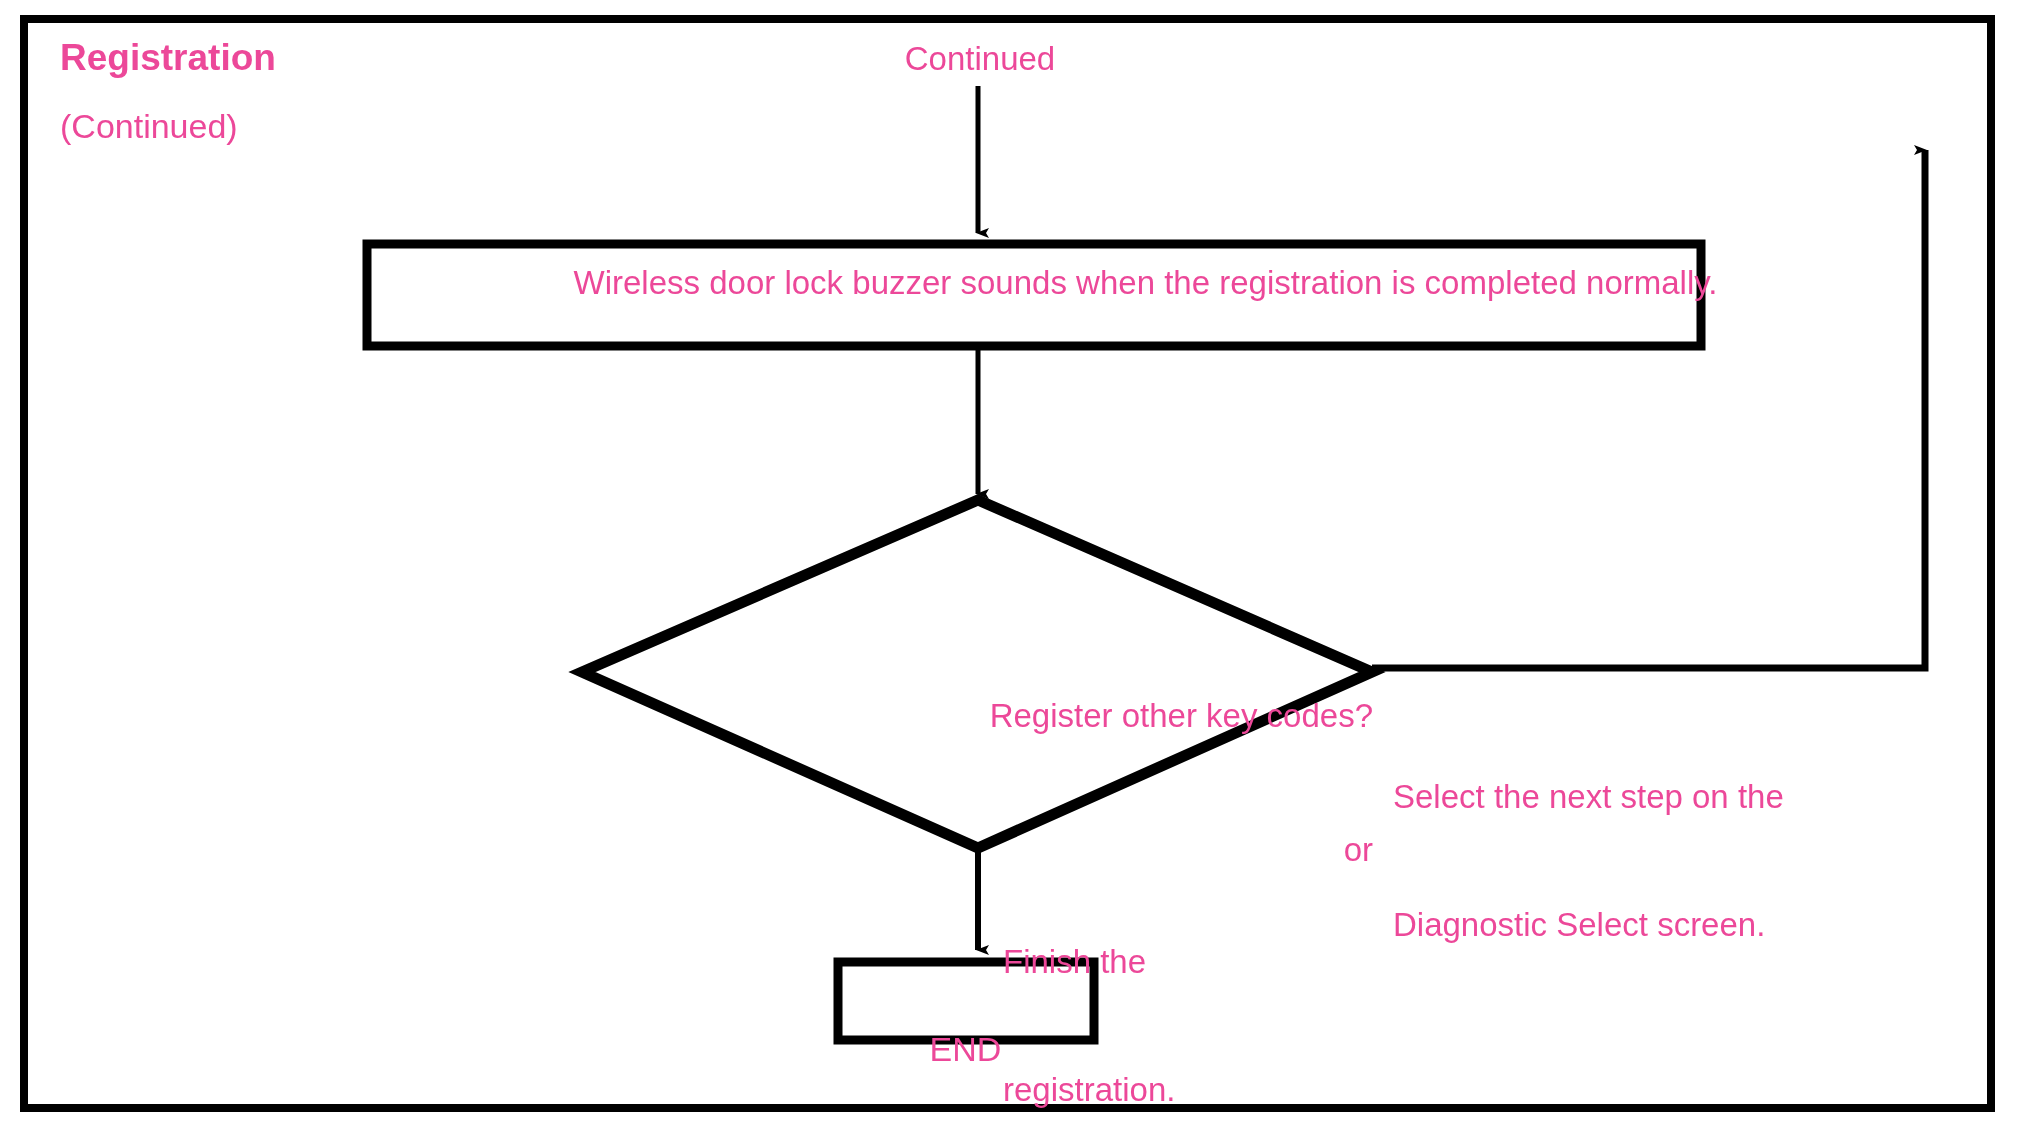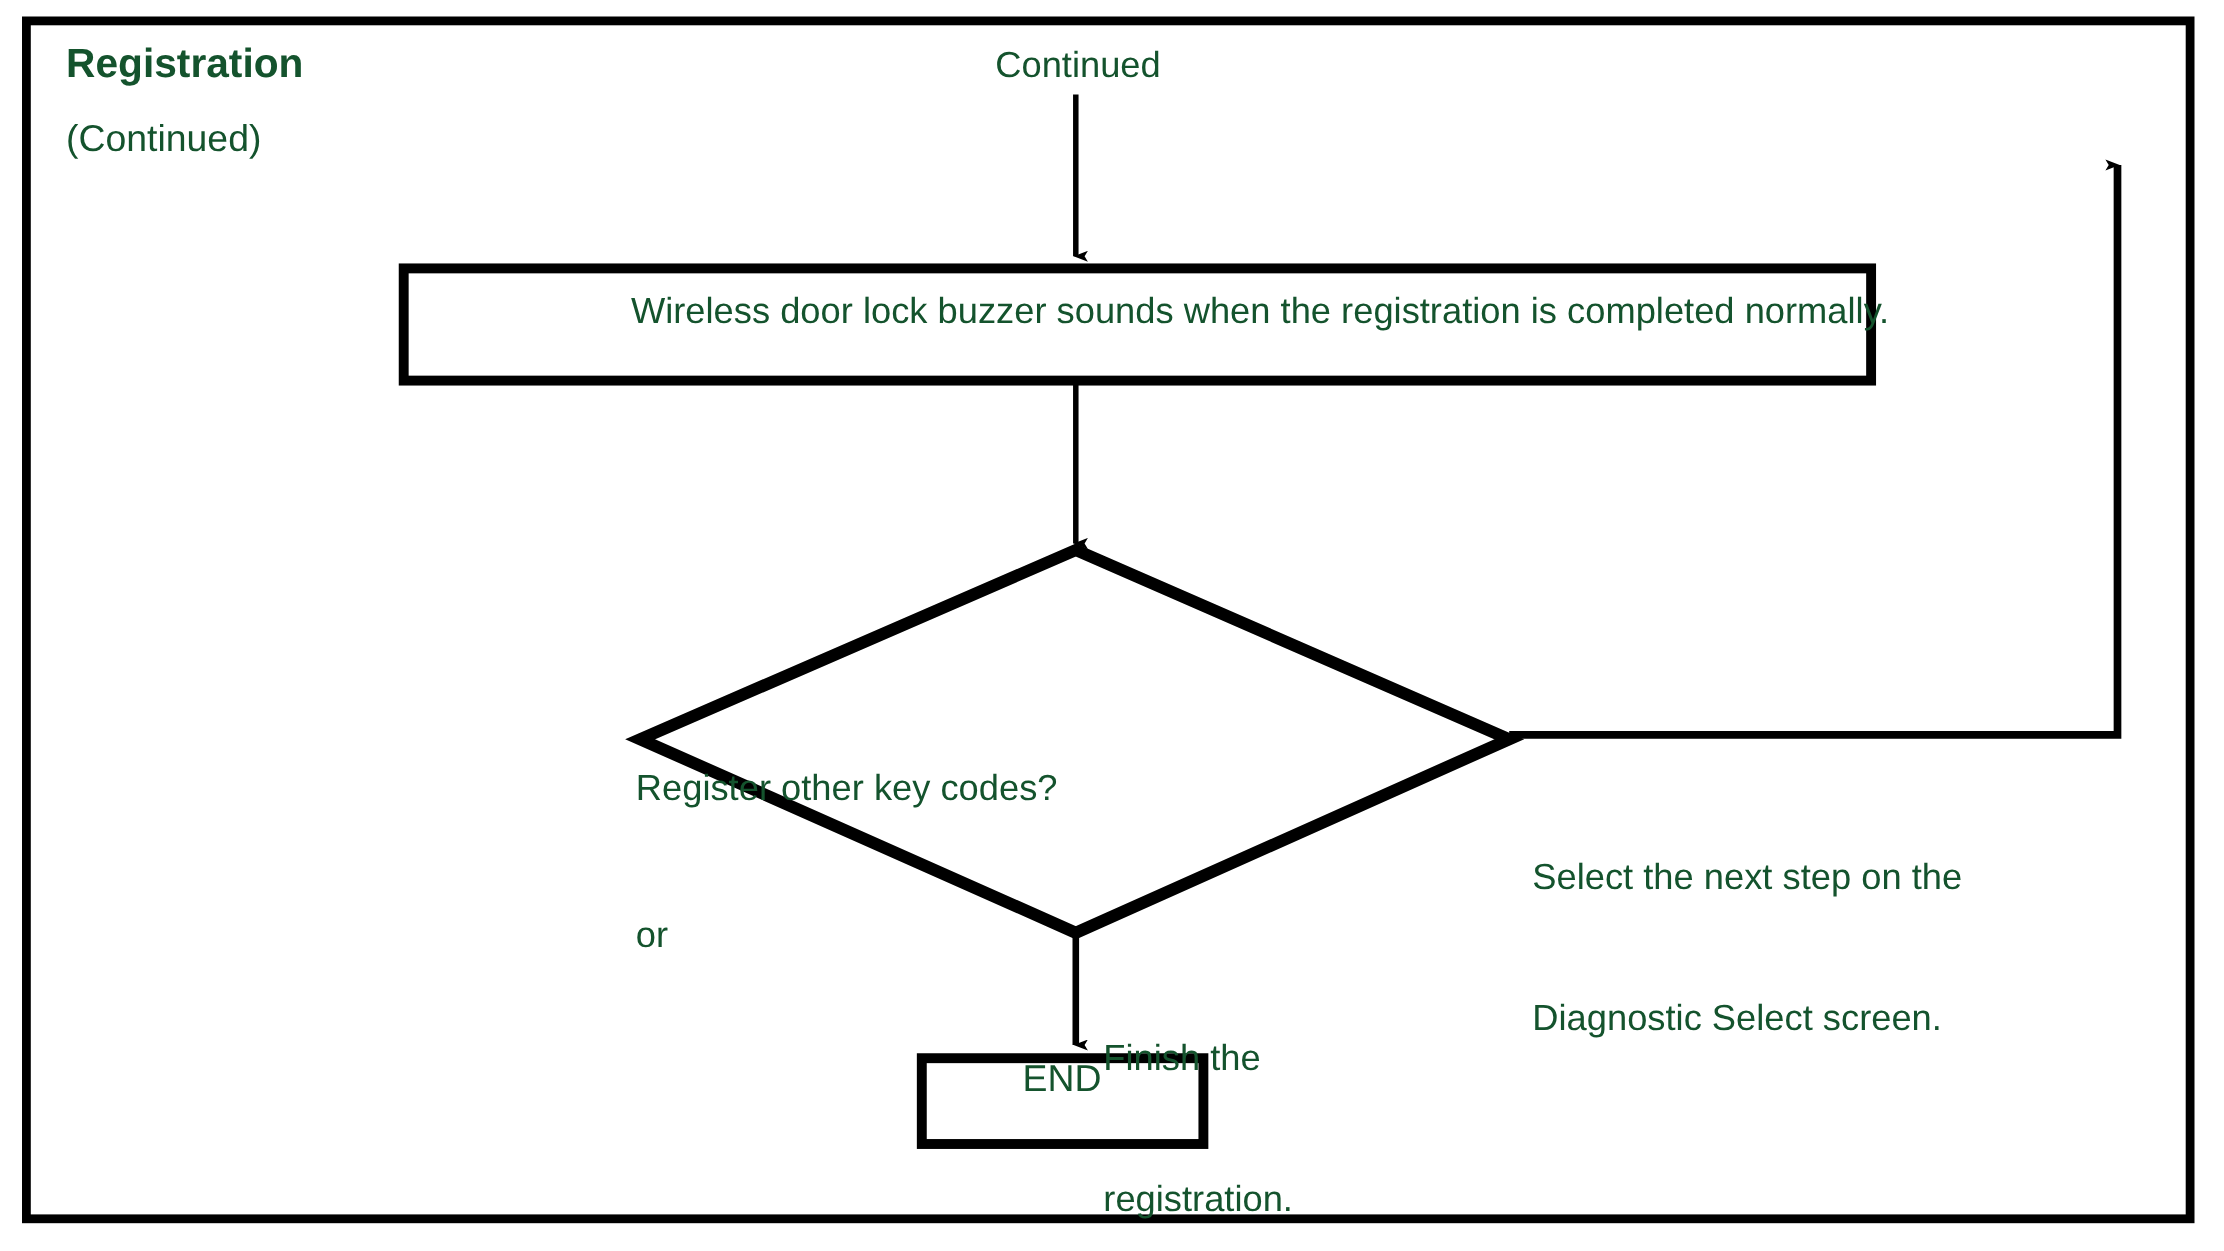--- a/index.html
+++ b/index.html
@@ -36,21 +36,21 @@
     left: 0;
     top: 0;
     width: 2022px;
     height: 1137px;
   }
   
   .txt {
     position: absolute;
     white-space: pre;
     line-height: 1.18;
-    color: #14532d;
+    color: #ec4899;
   }
   #title-main {
     left: 60px;
     top: 36px;
     font-size: 37px;
     font-weight: bold;
     letter-spacing: 0px;
   }
   #title-sub {
     left: 60px;
@@ -70,21 +70,21 @@
     left: 372px;
     top: 264px;
     width: 1547px;
     text-align: center;
     font-size: 33px;
   }
   #decision-text {
     left: 578px;
     top: 605px;
     width: 795px;
-    text-align: left;
+    text-align: right;
     font-size: 33px;
     line-height: 1.35;
   }
   #branch-right-label {
     left: 1393px;
     top: 614px;
     font-size: 33px;
   }
   #hint-block {
     left: 1393px;
@@ -93,21 +93,21 @@
     line-height: 1.30;
   }
   #branch-down-label {
     left: 1003px;
     top: 855px;
     font-size: 33px;
     line-height: 1.30;
   }
   #end-text {
     left: 833px;
-    top: 961px;
+    top: 1029px;
     width: 265px;
     text-align: center;
     font-size: 34px;
   }
 </style>
 </head>
 <body>
 
 <div id="page">
 

